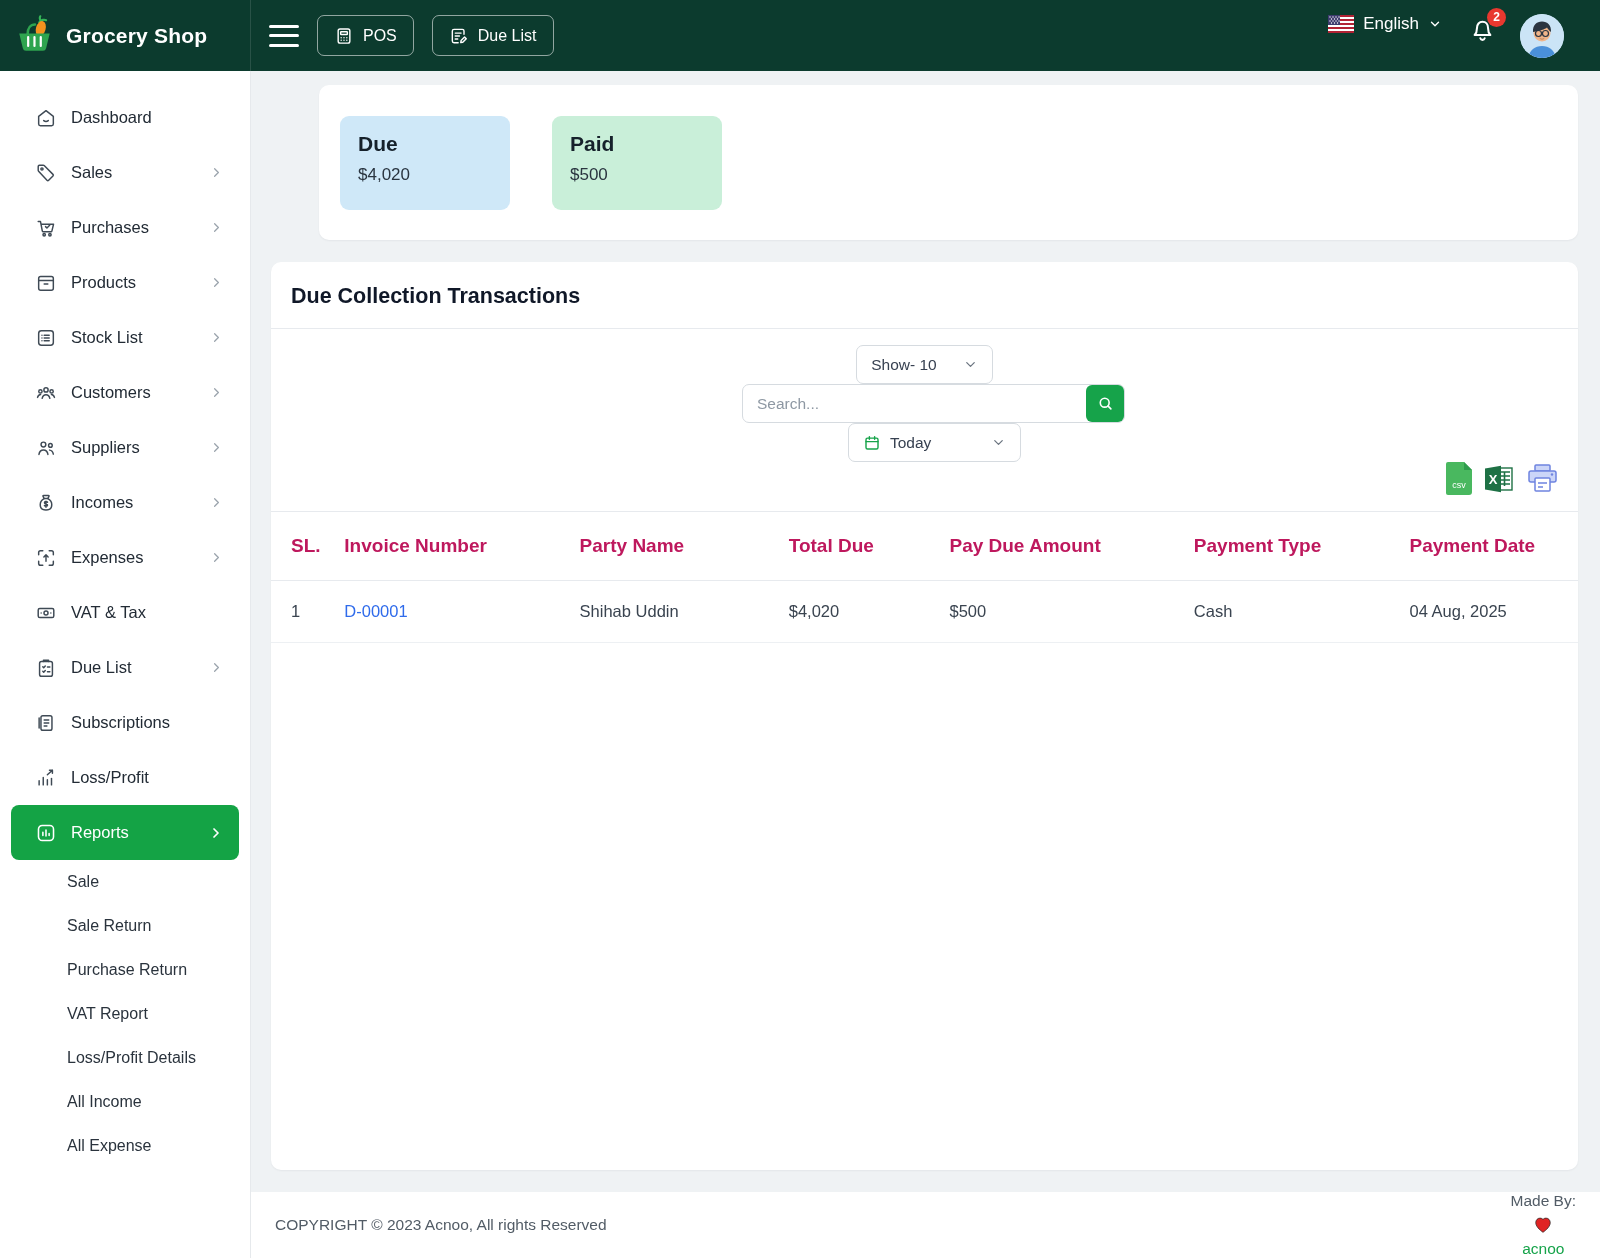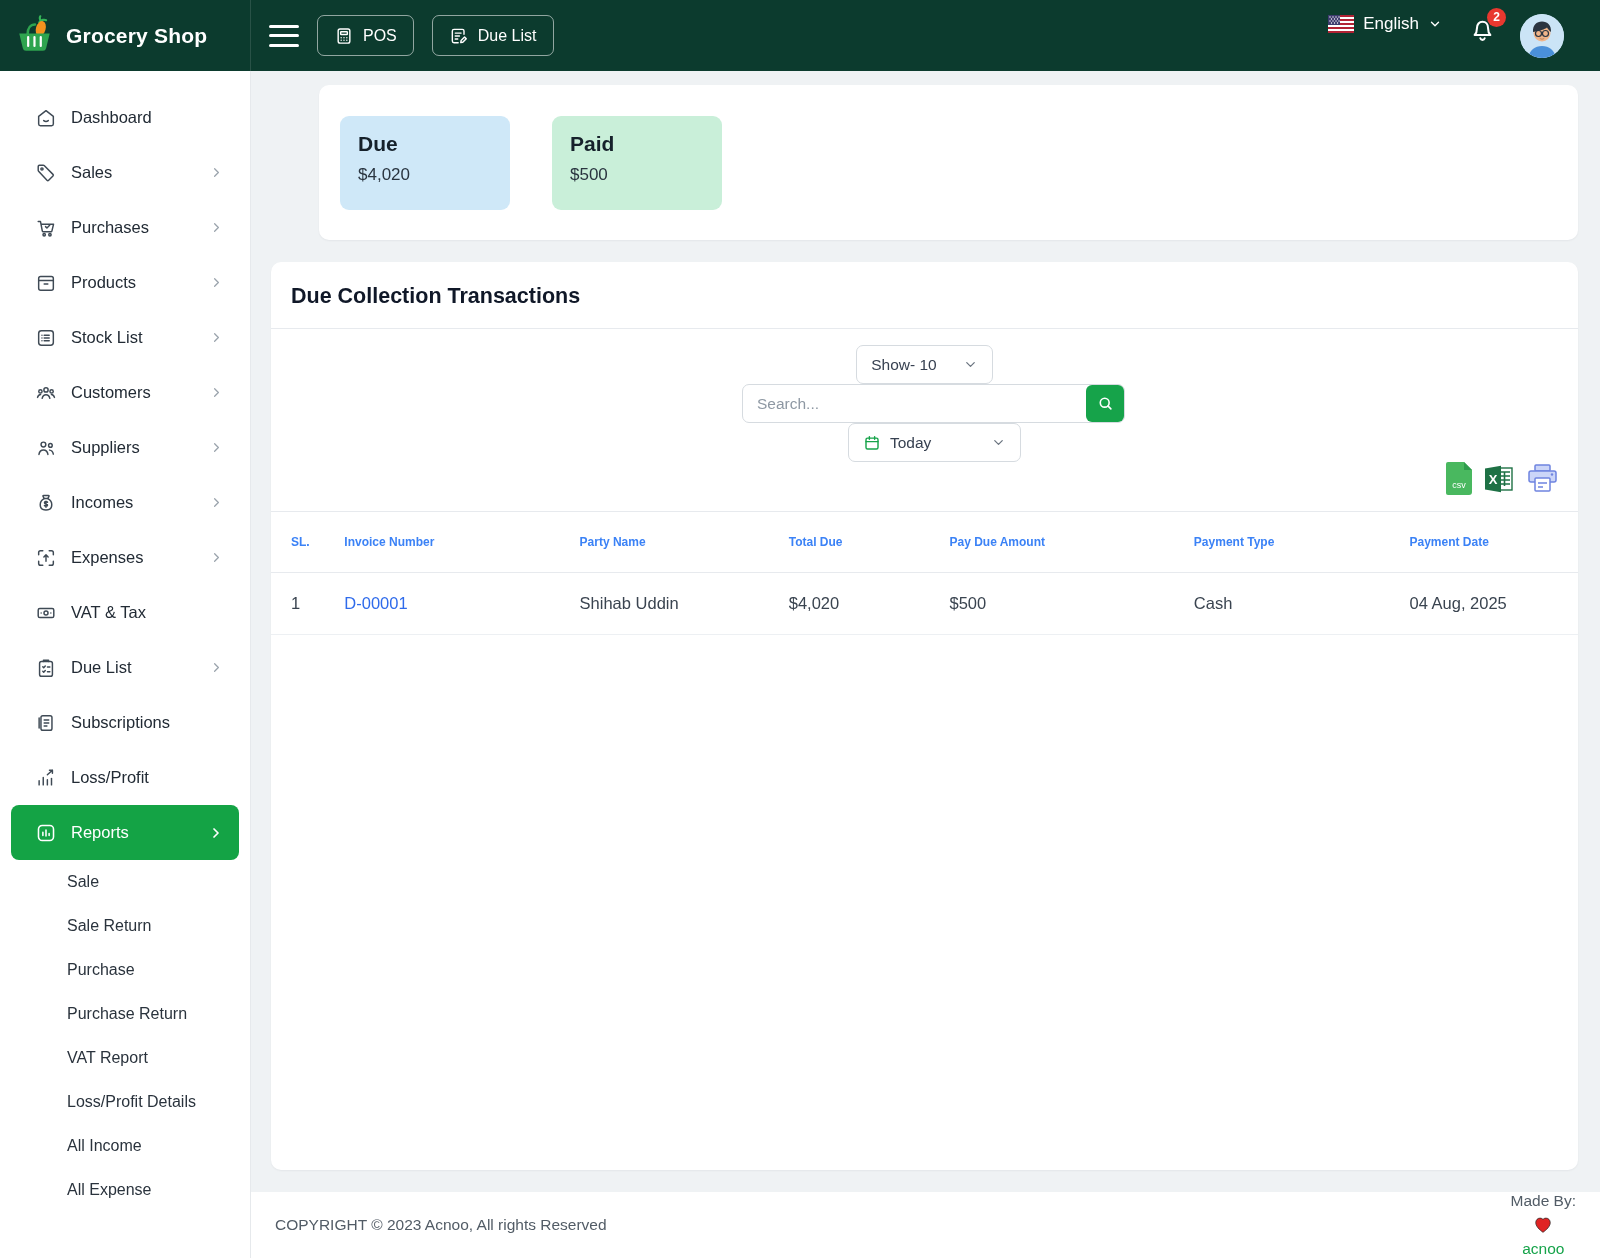--- a/index.html
+++ b/index.html
@@ -63,21 +63,21 @@
   .search-wrap input::placeholder { color:#8E98A3; }
   .search-btn { position:absolute; right:1px; top:1px; width:38px; height:37px; border:none;
     border-radius:6px; background:#16A34A; display:flex; align-items:center; justify-content:center; cursor:pointer; }
   .date-box { margin-left:20px; width:173px; }
   .date-box .cal { display:flex; margin-right:9px; }
   .date-box .chev { margin-left:auto; }
   .export-group { margin-left:auto; display:flex; align-items:center; gap:13px; }
   .export-ic { cursor:pointer; display:flex; }
 
   table.data { width:100%; border-collapse:collapse; }
-  table.data th { text-align:left; font-size:12px; font-weight:bold; color:#3b82f6;
+  table.data th { text-align:left; font-size:19px; font-weight:bold; color:#be185d;
     padding:23px 8px; border-top:1px solid #E7EAEE; border-bottom:1px solid #E7EAEE; }
   table.data td { font-size:16.5px; color:#3A4450; padding:21px 8px; border-bottom:1px solid #EDF0F3; }
   table.data th:first-child, table.data td:first-child { padding-left:20px; }
   td.link a { color:#2F6BEB; text-decoration:none; cursor:pointer; }
 
   
   .footer { position:absolute; left:251px; right:0; bottom:0; height:66px; background:#fff;
     display:flex; align-items:center; justify-content:space-between; padding:0 24px; }
   .copyright { font-size:15.5px; color:#525C66; }
   .madeby { font-size:15.5px; color:#525C66; display:flex; align-items:center; gap:7px;flex-direction:column; }
@@ -396,23 +396,20 @@
           <path d="m9 6 6 6-6 6"></path>
         </svg>
     </span>
   </div>
 
   <div class="sub-item">
     <span>Sale</span>
   </div>
   <div class="sub-item">
     <span>Sale Return</span>
-  </div>
-  <div class="sub-item">
-    <span>Purchase</span>
   </div>
   <div class="sub-item">
     <span>Purchase Return</span>
   </div>
   <div class="sub-item">
     <span>VAT Report</span>
   </div>
   <div class="sub-item">
     <span>Loss/Profit Details</span>
   </div>

